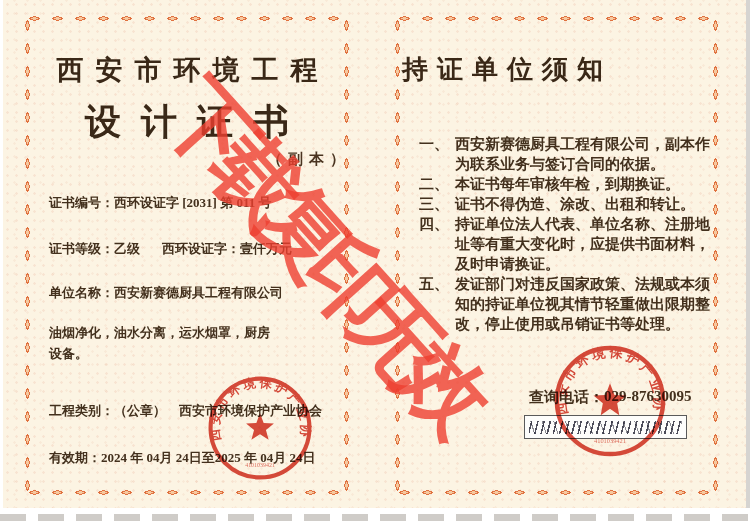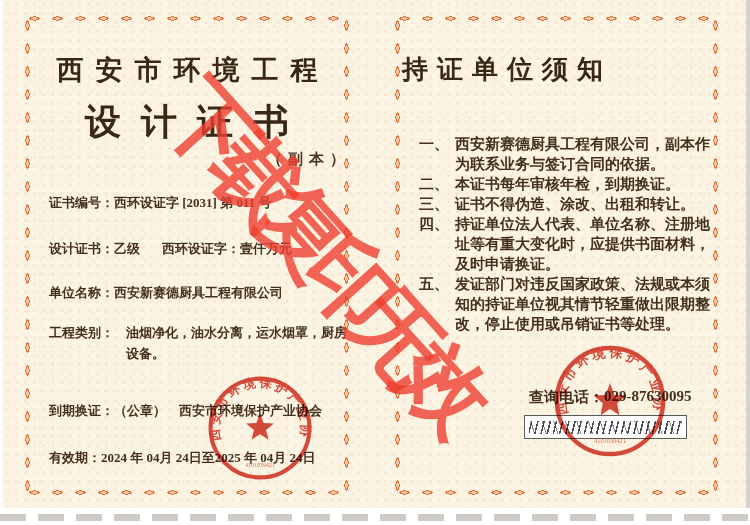--- a/index.html
+++ b/index.html
@@ -87,39 +87,38 @@
       <div class="ltitle1">西安市环境工程</div>
       <div class="ltitle2">设计证书</div>
       <div class="lsub">（副本）</div>
 
       <div class="lrow" style="top:178px">
         <span class="lab">证书编号：</span>
         <span class="val">西环设证字 [2031] 第 011 号</span>
       </div>
 
       <div class="lrow" style="top:224px">
-        <span class="lab">设计证书：</span>
+        <span class="lab">证书等级：</span>
         <span class="val">乙级</span>
         <span class="gap2"></span>
         <span class="lab">西环设证字：</span>
         <span class="val">壹仟万元</span>
       </div>
 
       <div class="lrow" style="top:268px">
         <span class="lab">单位名称：</span>
         <span class="val">西安新赛德厨具工程有限公司</span>
       </div>
 
       <div class="lrow wrap" style="top:308px">
-        <span class="lab">工程类别：</span>
         <span class="val">油烟净化，油水分离，运水烟罩，厨房设备。</span>
       </div>
 
       <div class="lrow" style="top:386px">
-        <span class="lab">到期换证：</span>
+        <span class="lab">工程类别：</span>
         <span class="val">（公章）　西安市环境保护产业协会</span>
       </div>
 
       <div class="lrow" style="top:433px">
         <span class="lab">有效期：</span>
         <span class="val">2024 年 04月 24日至2025 年 04月 24日</span>
       </div>
     </div>
 
     <div class="page right">

